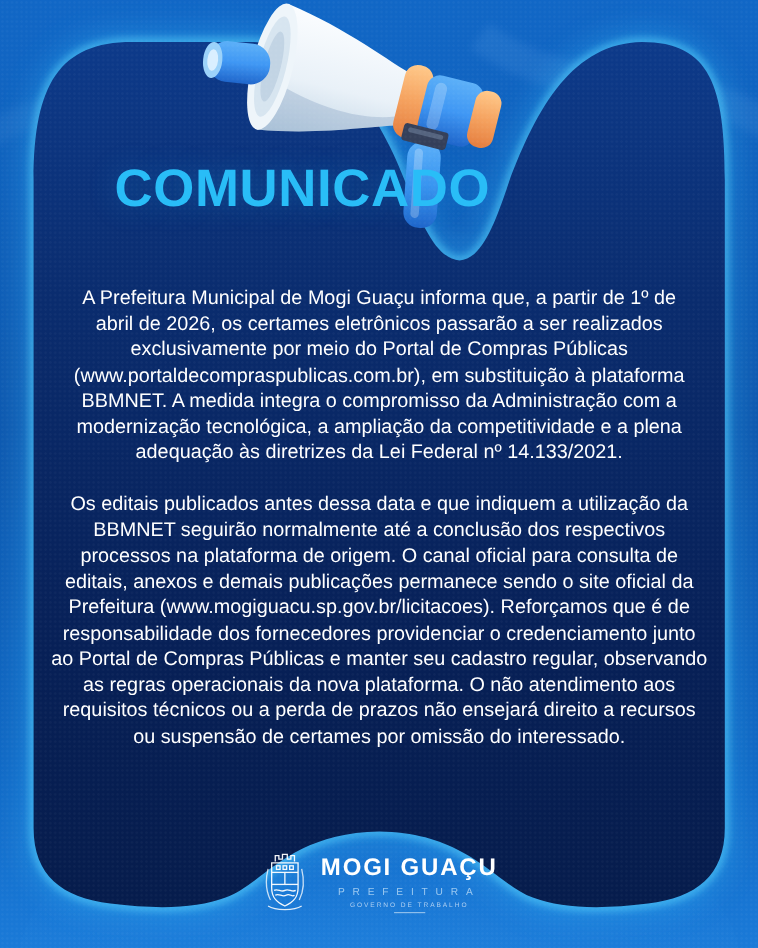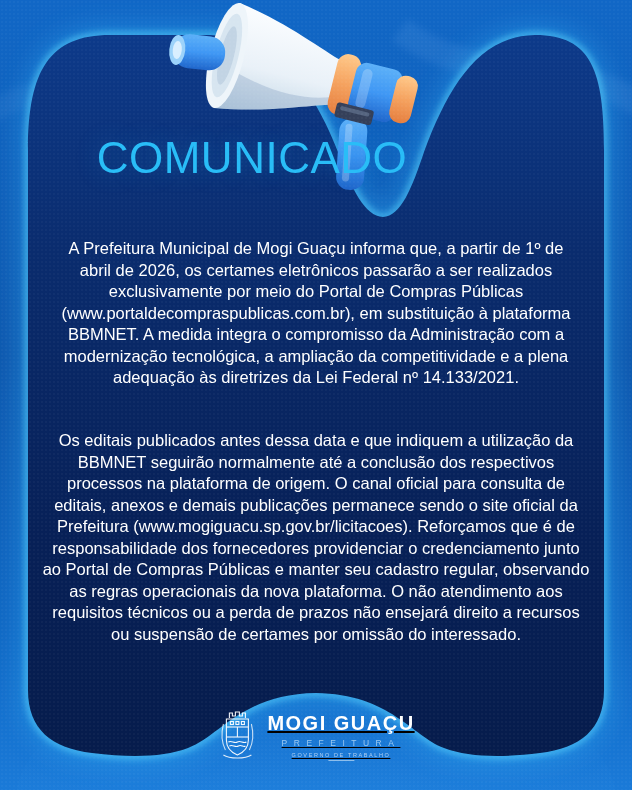--- a/index.html
+++ b/index.html
@@ -10,33 +10,33 @@
   }
   .bg-svg{position:absolute;inset:0;z-index:0;}
   .dots{
     position:absolute;inset:0;z-index:1;pointer-events:none;
     background-image:radial-gradient(rgba(255,255,255,0.05) 1px, transparent 1.2px);
     background-size:4px 4px;opacity:.6;
   }
   .heading{
     position:absolute;top:138px;left:0;width:504px;z-index:3;
     text-align:center;color:#29bdf7;
-    font-weight:400;font-size:44px;line-height:40px;letter-spacing:.5px;
+    font-weight:700;font-size:44px;line-height:40px;letter-spacing:.5px;
     text-shadow:0 0 22px rgba(31,150,220,.35);
   }
   .para{
     position:absolute;left:50%;transform:translateX(-50%);z-index:3;
     text-align:center;color:#ffffff;font-size:16.5px;line-height:21.5px;
     font-weight:400;
   }
   .para1{top:238px;width:524px;}
-  .para2{top:430px;width:548px;}
+  .para2{top:410px;width:548px;}
   .footer-logo{
     position:absolute;top:710px;left:50%;transform:translateX(-50%);z-index:3;
-    display:flex;align-items:center;gap:10px;text-decoration:underline;
+    display:flex;align-items:center;gap:10px;
   }
   .crest{flex:0 0 auto;}
   .logo-text{display:flex;flex-direction:column;align-items:center;}
   .logo-name{color:#ffffff;font-weight:800;font-size:20px;letter-spacing:1.5px;white-space:nowrap;}
   .logo-sub{color:#9cc9f1;font-size:8.5px;letter-spacing:6.5px;margin-top:3px;white-space:nowrap;}
   .logo-tag{color:#aecff2;font-size:5.5px;letter-spacing:1.6px;margin-top:4px;white-space:nowrap;}
   .tag-rule{width:26px;border-top:1px solid rgba(190,220,245,.7);margin-top:2px;}
 </style>
 </head>
 <body>

